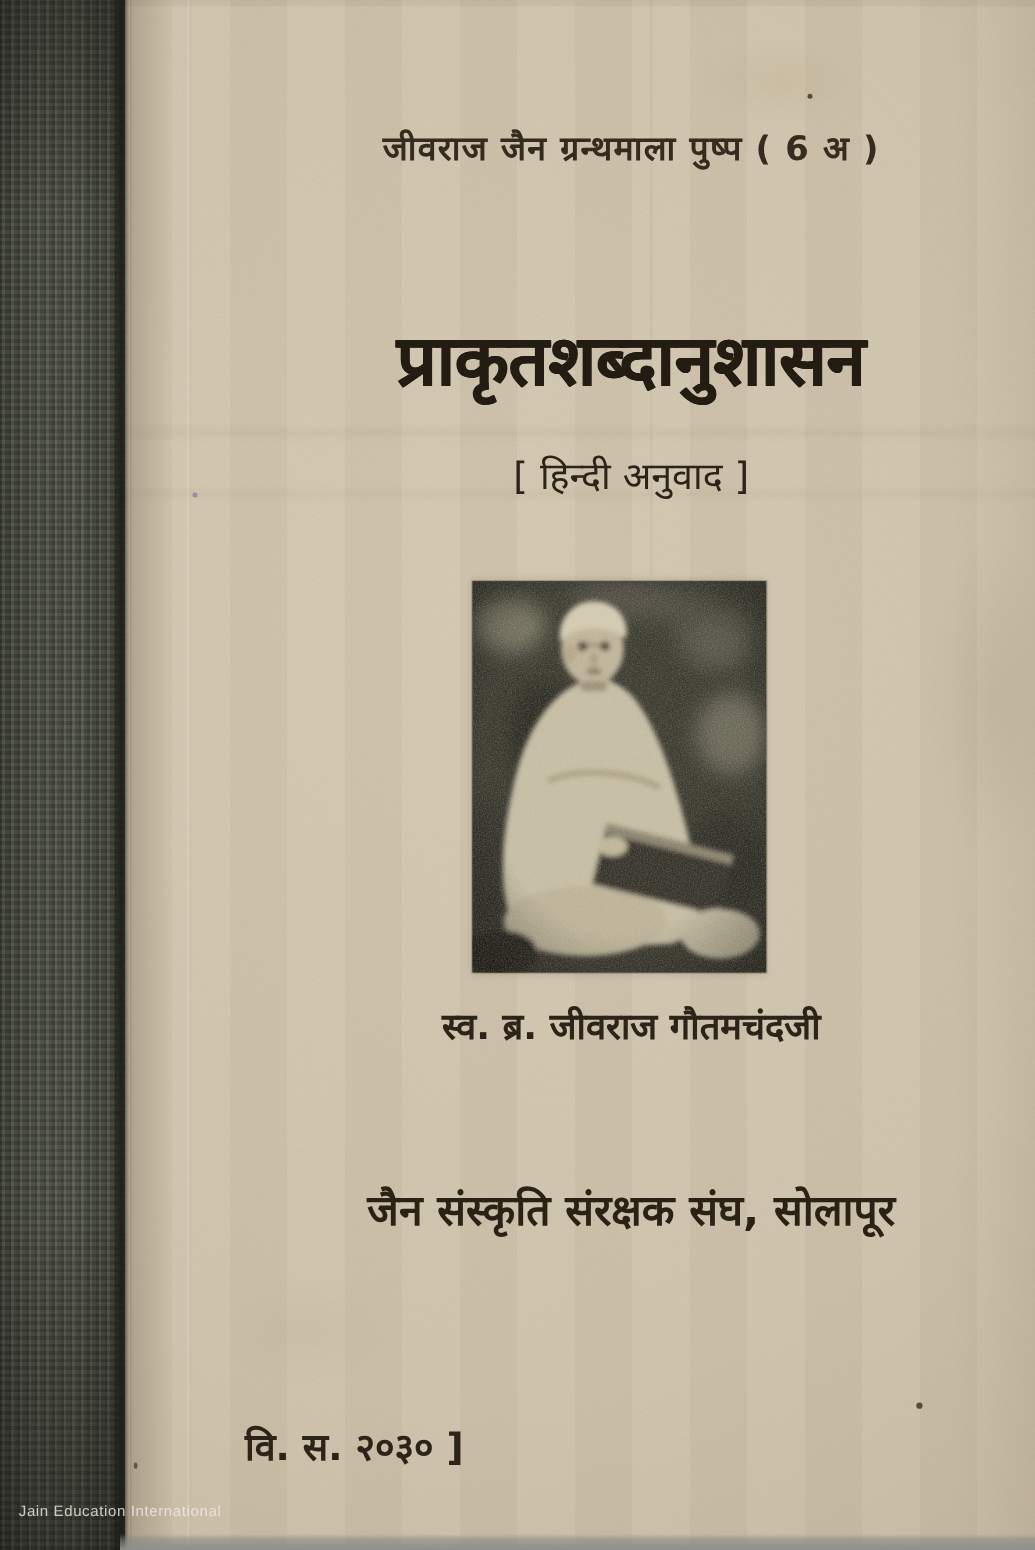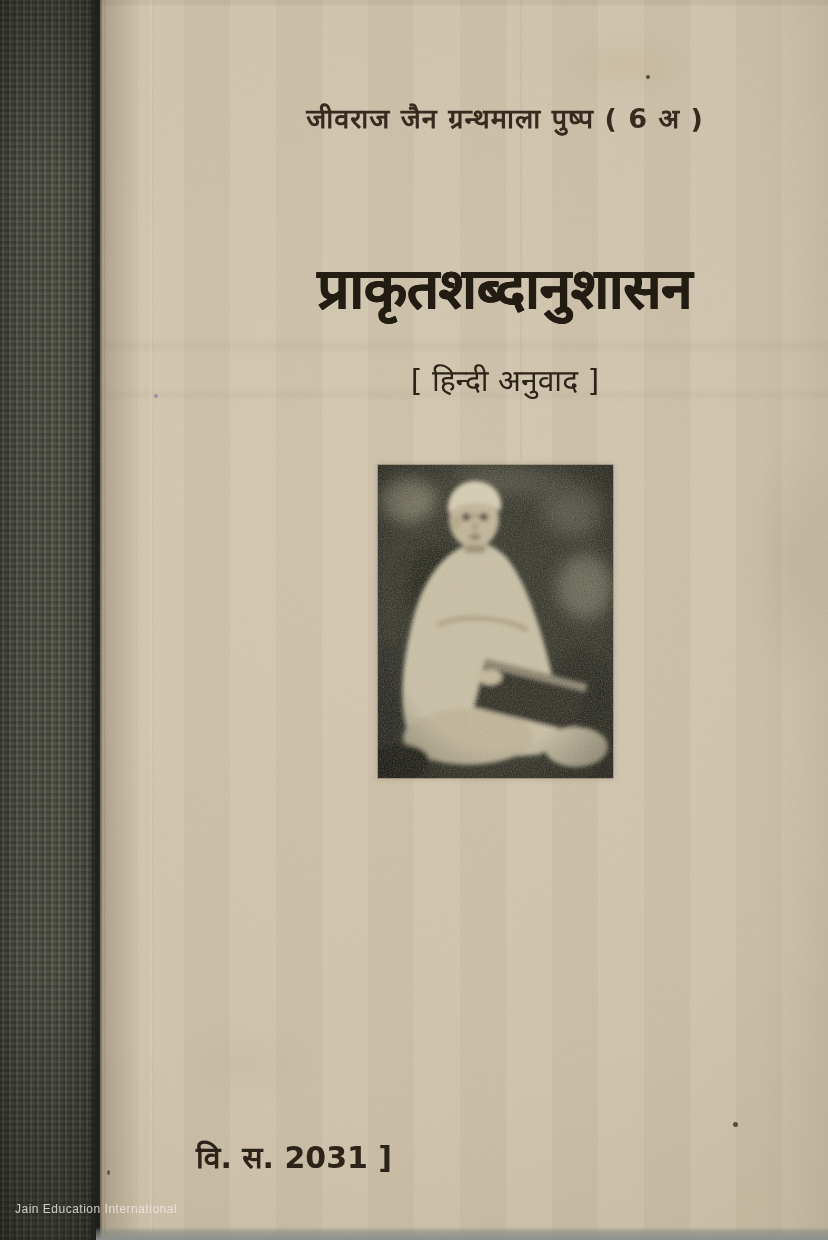--- a/index.html
+++ b/index.html
@@ -124,20 +124,22 @@
       <feTurbulence type="fractalNoise" baseFrequency="0.8" numOctaves="2" seed="7"></feTurbulence>
       <feColorMatrix type="matrix" values="0 0 0 0 0.28  0 0 0 0 0.23  0 0 0 0 0.14  0.45 0 0 0 -0.12"></feColorMatrix>
     </filter>
     <rect width="828" height="1240" filter="url(#paperGrain)"></rect>
   </svg>
 
   <div class="content">
     <div class="tline series-line">जीवराज जैन ग्रन्थमाला पुष्प ( 6 अ )</div>
     <div class="tline book-title">प्राकृतशब्दानुशासन</div>
     <div class="tline subtitle">[ हिन्दी अनुवाद ]</div>
+    <div class="tline photo-caption">स्व. ब्र. जीवराज गौतमचंदजी</div>
+    <div class="tline publisher-name">जैन संस्कृति संरक्षक संघ, सोलापूर</div>
   </div>
 
   <div class="photo" role="img" aria-label="black-and-white halftone photograph of an elderly man wearing glasses, a white cap and white robe, seated cross-legged outdoors with a book in his lap against dark foliage">
     <svg viewBox="0 0 235 313" width="235" height="313">
       <defs>
         <filter id="softBlur">
             <feGaussianBlur stdDeviation="2"></feGaussianBlur>
           </filter>
         <filter id="bigBlur">
             <feGaussianBlur stdDeviation="8"></feGaussianBlur>
@@ -181,19 +183,19 @@
         </g>
         <ellipse cx="112" cy="212" rx="12" ry="8" fill="#c0b69a"></ellipse>
         <ellipse cx="198" cy="282" rx="32" ry="20" fill="#c5bca2"></ellipse>
         <ellipse cx="22" cy="297" rx="30" ry="18" fill="#2c2c24"></ellipse>
       </g>
       <rect width="235" height="313" fill="url(#vig)"></rect>
       <rect width="235" height="313" filter="url(#halftone)" opacity="0.45"></rect>
     </svg>
   </div>
 
-  <div class="date-line">वि. स. 2031 ]</div>
+  <div class="date-line">वि. स. २०३० ]</div>
 
   <div class="bottom-edge"></div>
 
   <div class="watermark">Jain Education International</div>
 
 </div>
 
 </body></html>

